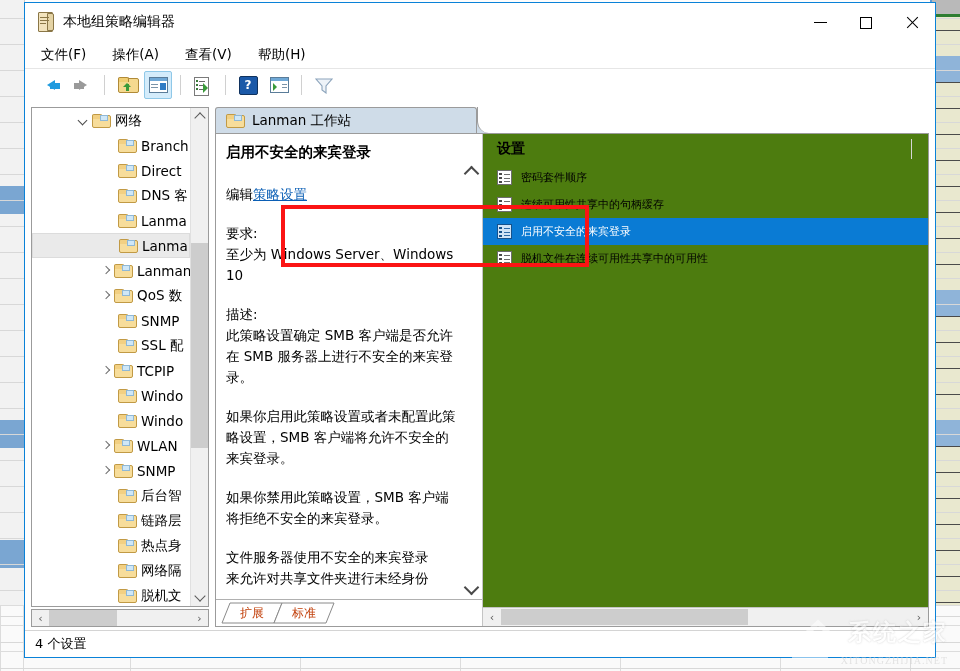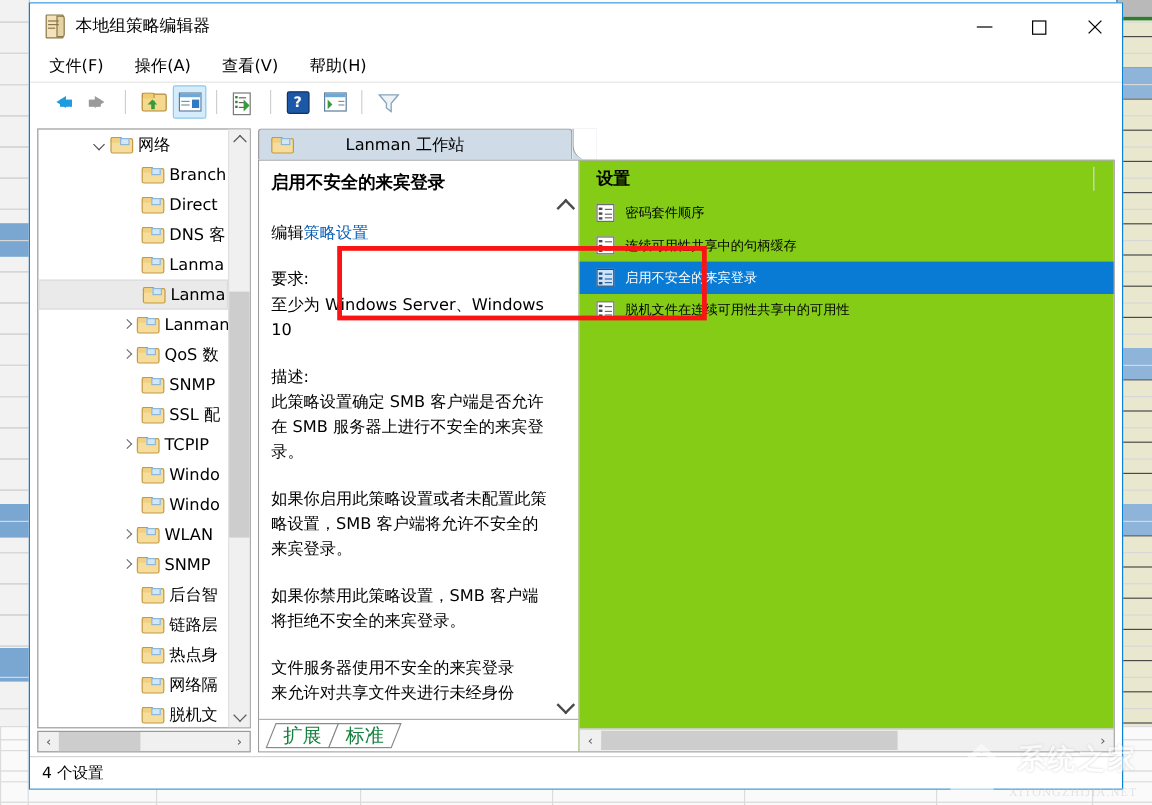--- a/index.html
+++ b/index.html
@@ -106,43 +106,43 @@
   .hscroll{position:absolute;left:6px;width:178px;height:18px;bottom:4px;background:#f0f0f0;border:1px solid #9b9b9b;box-sizing:border-box;display:flex;align-items:center;}
   .hsbtn{width:17px;height:16px;display:flex;align-items:center;justify-content:center;font-size:11px;color:#5a5a5a;cursor:default;}
   .hthumb{height:16px;background:#cdcdcd;}
   .hspacer{flex:1;}
 
   
   .detailwrap{position:absolute;left:190px;top:7px;right:6px;bottom:4px;}
   .tabhdr{position:absolute;left:0;top:0;width:262px;height:26px;background:#cfdce8;
           border:1px solid #9b9b9b;border-bottom:none;border-radius:3px 3px 0 0;
           display:flex;align-items:center;padding-left:10px;gap:9px;box-sizing:border-box;}
-  .tabhdr .tt{font-size:13.5px;color:#000;margin-left:36px;}
+  .tabhdr .tt{font-size:13.5px;color:#000;}
   .tabhdr-round{position:absolute;left:262px;top:0;width:20px;height:26px;background:#cfdce8;}
   .tabhdr-round:after{content:"";position:absolute;left:0;top:0;width:20px;height:26px;background:#fff;border-radius:0 0 0 12px;border-left:1px solid #9b9b9b;box-sizing:border-box;}
   .detailbox{position:absolute;left:0;top:26px;right:0;bottom:0;border:1px solid #9b9b9b;background:#fff;box-sizing:border-box;}
 
   .descpane{position:absolute;left:0;top:0;width:266px;bottom:26px;overflow:hidden;background:#fff;}
   .descinner{position:absolute;left:10px;top:9px;right:26px;}
   .desc-title{font-weight:bold;font-size:14.5px;margin-bottom:22px;}
   .desc-p{font-size:13.5px;line-height:21px;margin-bottom:18px;}
-  .desc-link{color:#0b5fb5;cursor:pointer;}
+  .desc-link{color:#0b5fb5;text-decoration:underline;cursor:pointer;}
   .descvs{position:absolute;right:2px;top:28px;width:18px;bottom:2px;}
   .descvs .a{width:18px;height:18px;display:flex;align-items:center;justify-content:center;cursor:default;}
   .dcaret{width:9px;height:9px;border-right:2.4px solid #4a4a4a;border-bottom:2.4px solid #4a4a4a;}
   .dcaret.up{transform:rotate(-135deg);margin-top:4px;}
   .dcaret.dn{transform:rotate(45deg);margin-bottom:4px;}
 
   .tabsfoot{position:absolute;left:0;bottom:0;width:266px;height:26px;background:#fff;border-top:1px solid #b0b0b0;}
   .ftab{position:absolute;top:2px;height:22px;display:flex;align-items:center;justify-content:center;
-        font-size:16px;color:#15803d;cursor:default;}
+        font-size:12px;color:#c2410c;cursor:default;}
   .ftab svg{position:absolute;left:0;top:0;}
   .ftab span{position:relative;z-index:2;}
 
-  .listpane{position:absolute;left:266px;top:0;right:0;bottom:0;background:#84cc16;border-left:1px solid #c4c4c4;}
+  .listpane{position:absolute;left:266px;top:0;right:0;bottom:0;background:#4d7c0f;border-left:1px solid #c4c4c4;}
   .listhdr{height:30px;display:flex;align-items:center;padding-left:14px;font-weight:bold;font-size:14px;}
   .listhdr-sep{position:absolute;right:16px;top:5px;width:1px;height:20px;background:#d6d6d6;}
   .lrow{height:27px;display:flex;align-items:center;padding-left:14px;gap:9px;white-space:nowrap;cursor:default;}
   .lrow.sel{background:#0a7bd4;color:#fff;}
   .ic-pol{width:15px;height:15px;position:relative;flex:0 0 15px;}
   .ic-pol .p{position:absolute;inset:0;background:#fff;border:1px solid #6d6d6d;}
   .ic-pol .b{position:absolute;left:2px;width:3px;height:2px;background:#4a4a4a;}
   .ic-pol .t{position:absolute;left:7px;height:1px;width:6px;background:#6d6d6d;}
   .lrow.sel .ic-pol .p{background:#cfe4f7;border-color:#15528c;}
   .lrow.sel .ic-pol .b{background:#15528c;}

